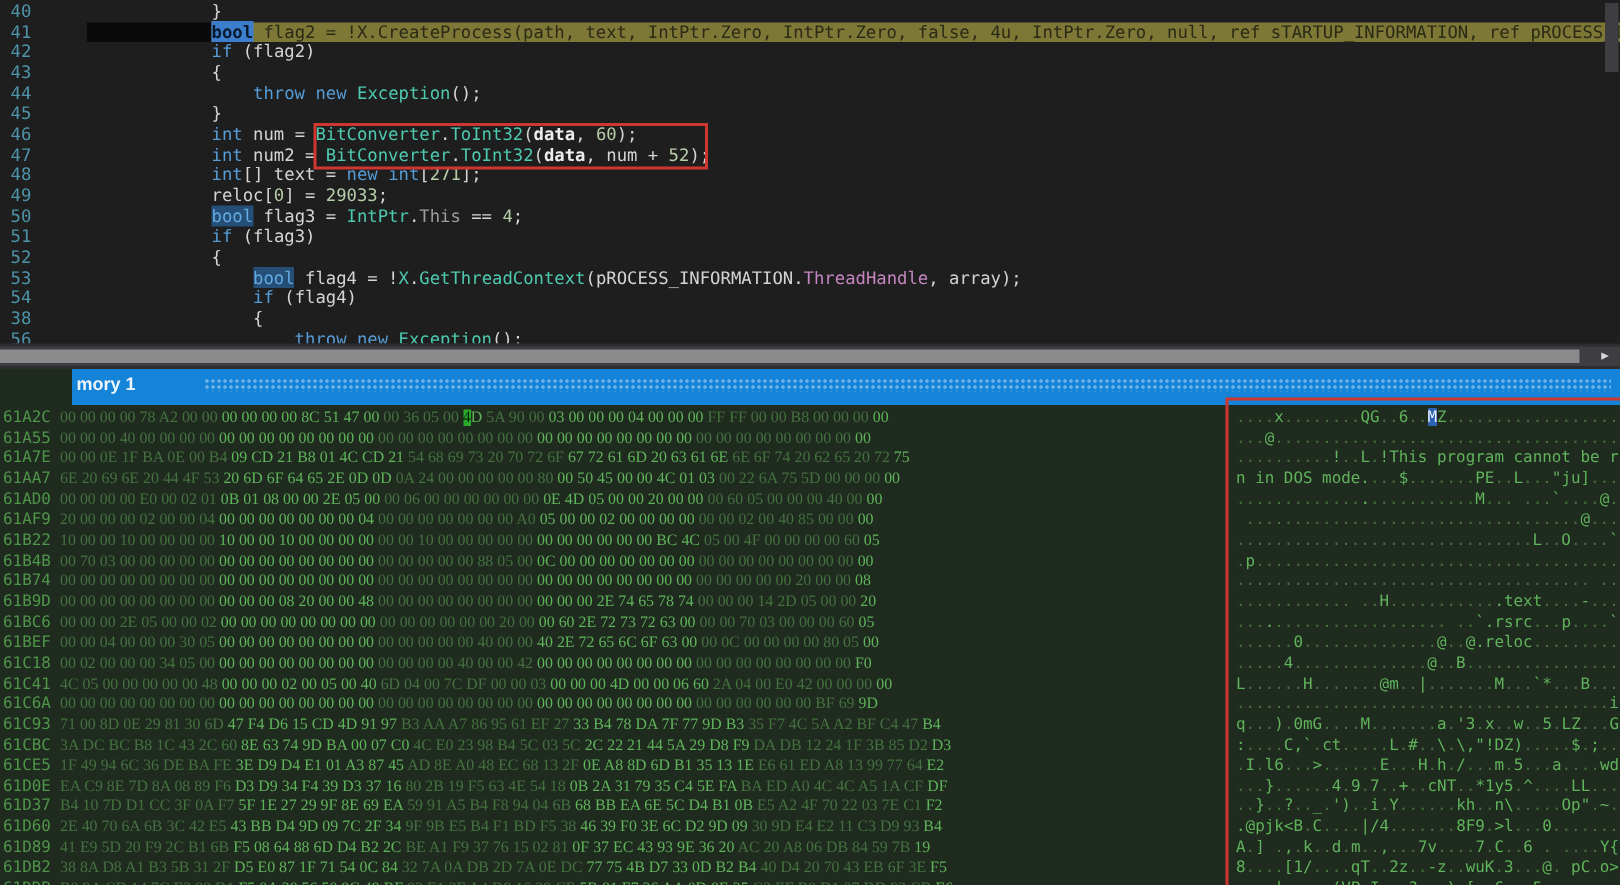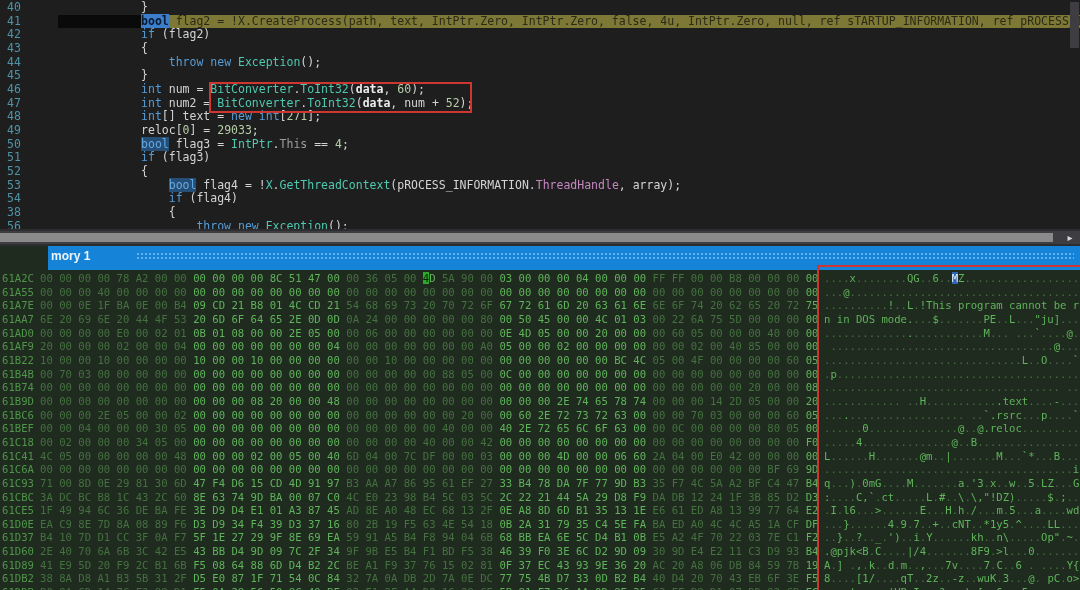--- a/index.html
+++ b/index.html
@@ -41,21 +41,21 @@
   .memwin { position:absolute; left:0; top:246px; width:1080px; height:344px; background:#202b20; }
   .memtitle { position:relative; height:24px; background:#1583d8; color:#eef6fd;
               font-family:"Liberation Sans", sans-serif; font-size:12px; font-weight:bold;
               line-height:20px; padding-left:3px;margin-left:48px; }
   .memtitle .dots { position:absolute; left:88px; right:6px; top:6px; height:9px;
         background-image:radial-gradient(circle, rgba(170,215,250,0.55) 1px, transparent 1.3px);
         background-size:4px 4px; }
   .memrows { padding-left:2px; padding-top:2px; font-size:10.6px; line-height:13.67px; }
   .mrow { display:flex; height:13.67px; white-space:pre; }
   .addr { flex:0 0 38px; color:#4f9549; }
-  .hexs { flex:0 0 781px; white-space:pre; }
+  .hexs { flex:0 0 781px; white-space:pre;font-family:Liberation Serif, serif; }
   .asc  { white-space:pre; padding-left:3px; }
   .dimg { color:#44713f; }
   .brig { color:#5fb35a; }
   .cursor-hex { background:#2da82d; color:#052605; }
   .cursor-asc { background:#2d62b5; color:#e8f1fa; }
 
   
   .redbox { position:absolute; border:2px solid #ce3631; }
   .redbox.code { left:209px; top:82px; width:263px; height:31px; }
   .redbox.ascii { left:817px; top:265px; width:266px; height:330px; }

